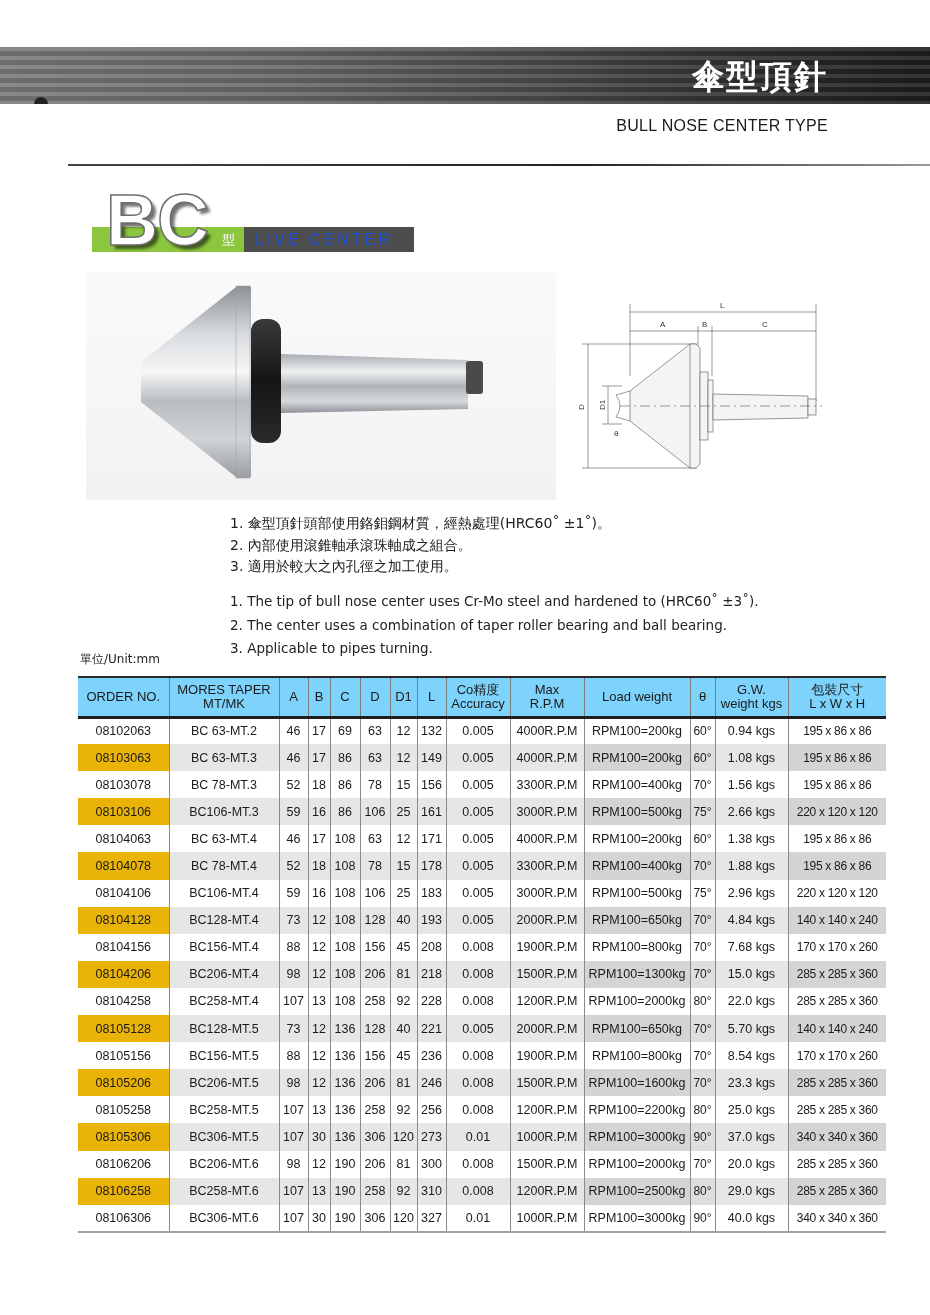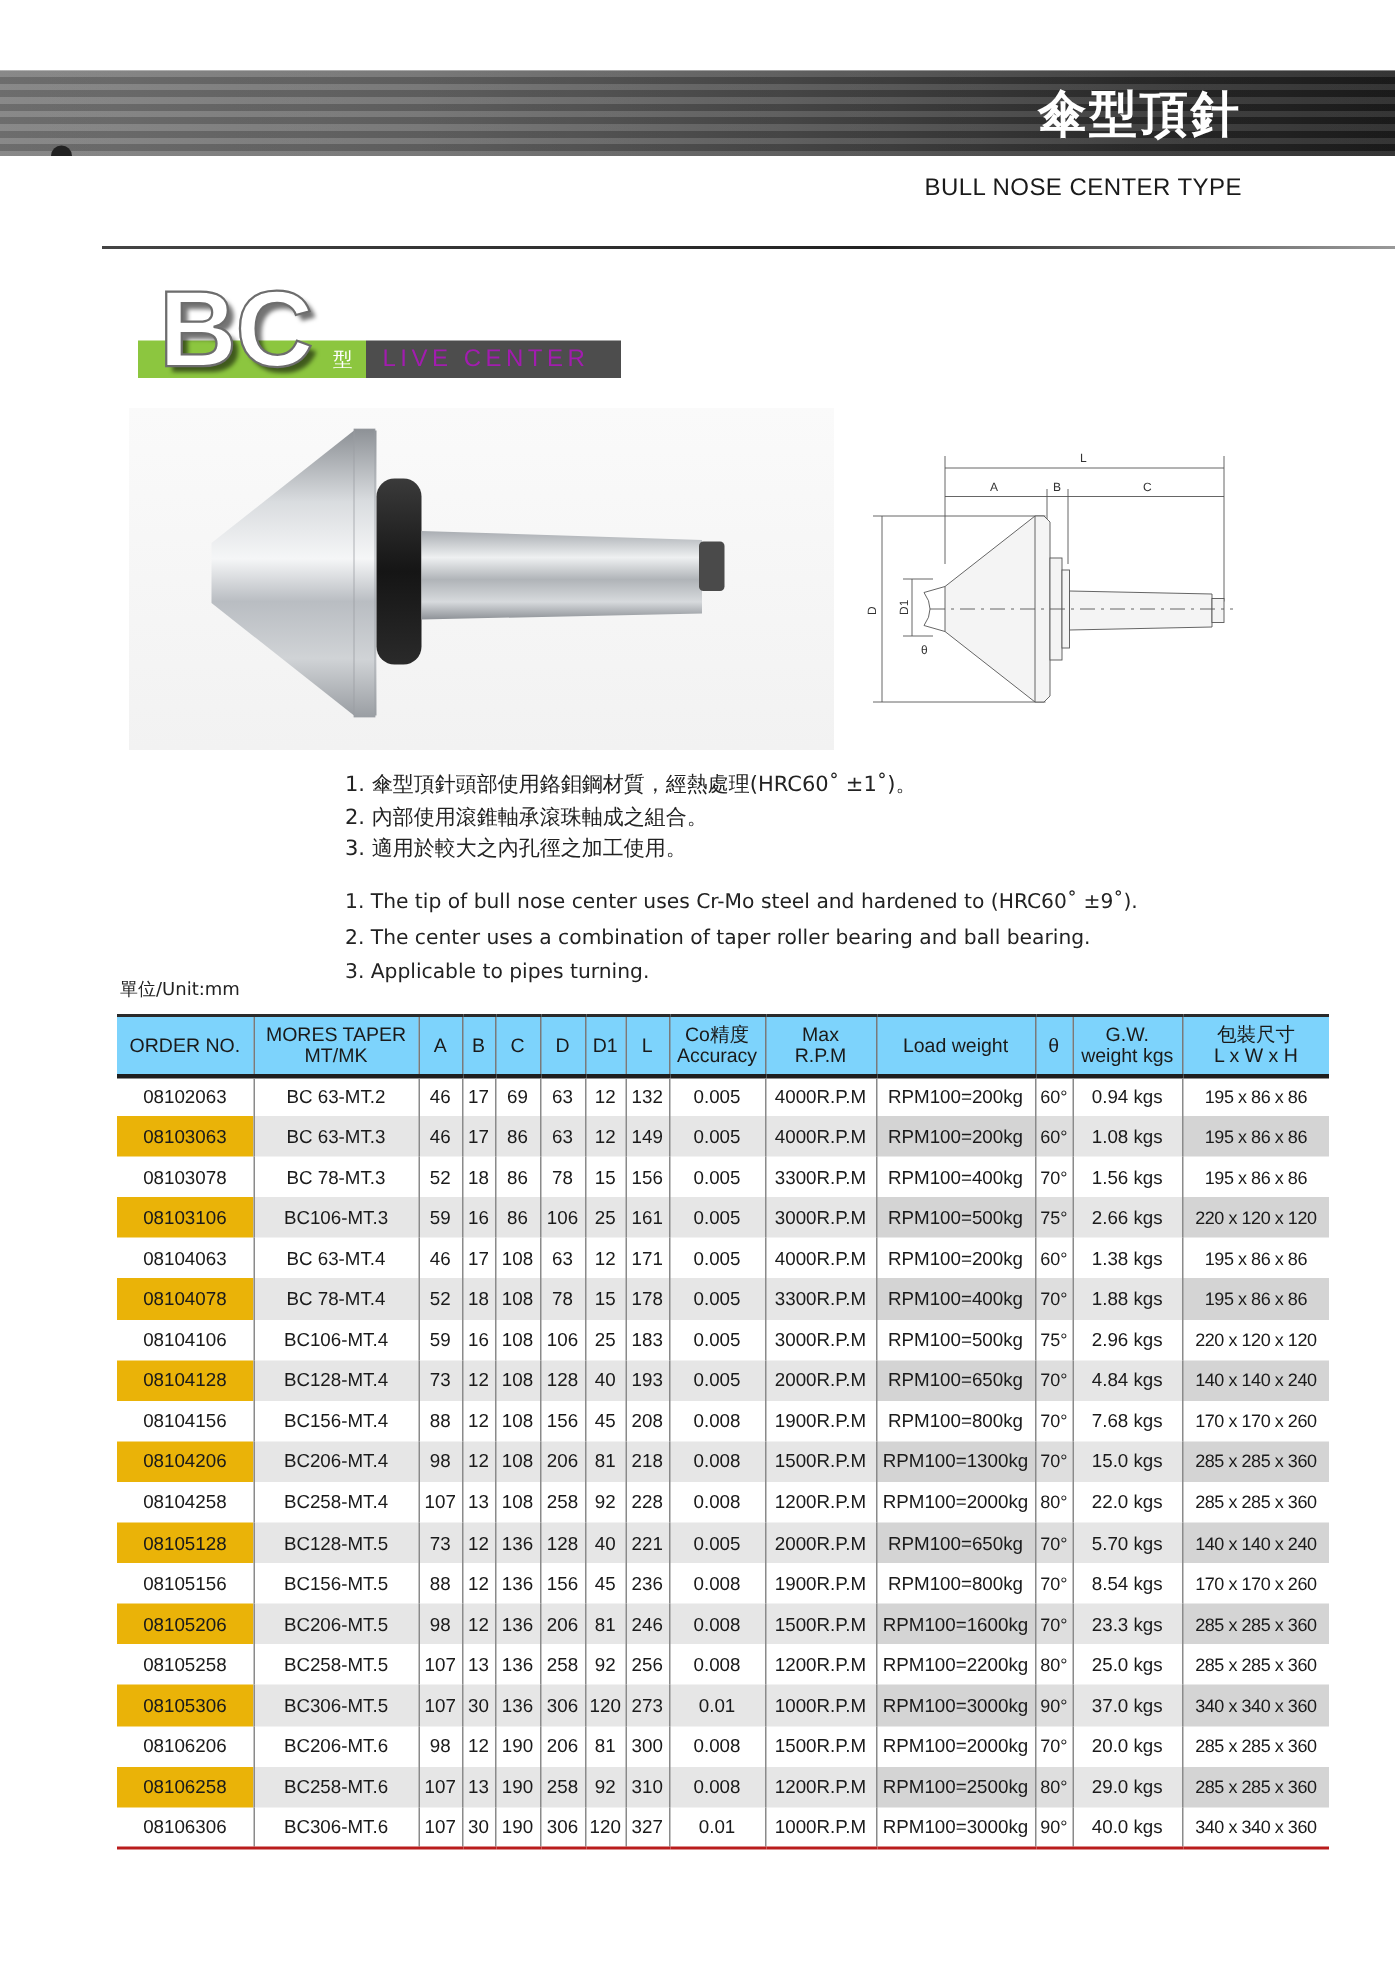--- a/index.html
+++ b/index.html
@@ -33,21 +33,21 @@
   .logo-green { position: absolute; left: 0; top: 42px; width: 152px; height: 25px; background: #8cc63f; }
   .logo-bc {
     position: absolute; left: 14px; top: -6px; font-family: "Liberation Sans", sans-serif; font-weight: bold;
     font-size: 72px; color: #ffffff; letter-spacing: -1px;
     -webkit-text-stroke: 1.5px #6d6d6d;
     text-shadow: 4px 4px 3px rgba(0,0,0,0.55);
   }
   .logo-type { position: absolute; left: 130px; top: 46px; color: #ffffff; font-size: 13px; }
   .logo-dark { position: absolute; left: 152px; top: 42px; width: 170px; height: 25px; background: #4d4d4d; }
   .logo-live {
-    position: absolute; left: 163px; top: 46px; color: #a21caf; font-size: 16px; letter-spacing: 3px;
+    position: absolute; left: 163px; top: 46px; color: #1d4ed8; font-size: 16px; letter-spacing: 3px;
   }
 
   
   .photo { position: absolute; left: 86px; top: 272px; width: 470px; height: 228px;
     background: linear-gradient(180deg, #fafafa 0%, #f2f2f2 100%); }
 
   
   .drawing { position: absolute; left: 572px; top: 296px; width: 260px; height: 180px; }
 
   
@@ -67,21 +67,21 @@
   }
   .spec-table th:first-child { border-left: none; }
   .spec-table td {
     height: 27.1px; text-align: center; border-left: 1px solid #8a8a8a; padding: 0 1px; white-space: nowrap;
   }
   .spec-table td:first-child { border-left: none; }
   .spec-table tr.alt td { background: #e6e6e6; }
   .spec-table tr.alt td:first-child { background: #eab308; }
   .spec-table tr.alt td.c-load, .spec-table tr.alt td.c-pkg { background: #d4d4d4; }
   .spec-table tr.alt td.c-theta { background: #dedede; }
-  .spec-table tbody tr:last-child td { border-bottom: 2px solid #b91c1c; }
+  .spec-table tbody tr:last-child td { border-bottom: 2px solid #a3a3a3; }
   .spec-table td.c-pkg { font-size: 12px; letter-spacing: -0.3px; }
   .spec-table td.c-theta { font-size: 12px; }
 </style>
 </head>
 <body>
 
 <div class="band"></div>
 <div class="band-dot"></div>
 <div class="left-white-tab"></div>
 <div class="title-cn">傘型頂針</div>
@@ -176,21 +176,21 @@
     <text x="42" y="140">θ</text>
   </svg>
 </div>
 
 <div class="notes-cn">
   <div>1. 傘型頂針頭部使用鉻鉬鋼材質，經熱處理(HRC60˚ ±1˚)。</div>
   <div>2. 內部使用滾錐軸承滾珠軸成之組合。</div>
   <div>3. 適用於較大之內孔徑之加工使用。</div>
 </div>
 <div class="notes-en">
-  <div>1. The tip of bull nose center uses Cr-Mo steel and hardened to (HRC60˚ ±9˚).</div>
+  <div>1. The tip of bull nose center uses Cr-Mo steel and hardened to (HRC60˚ ±3˚).</div>
   <div>2. The center uses a combination of taper roller bearing and ball bearing.</div>
   <div>3. Applicable to pipes turning.</div>
 </div>
 <div class="unit">單位/Unit:mm</div>
 
 <table class="spec-table">
   <colgroup>
     <col style="width:91px">
       <col style="width:110px">
       <col style="width:29px">

